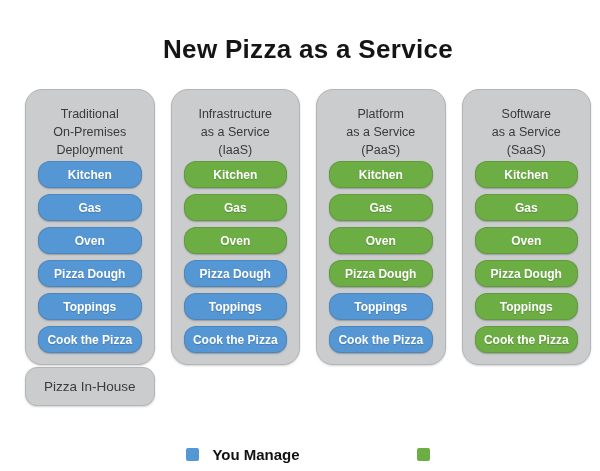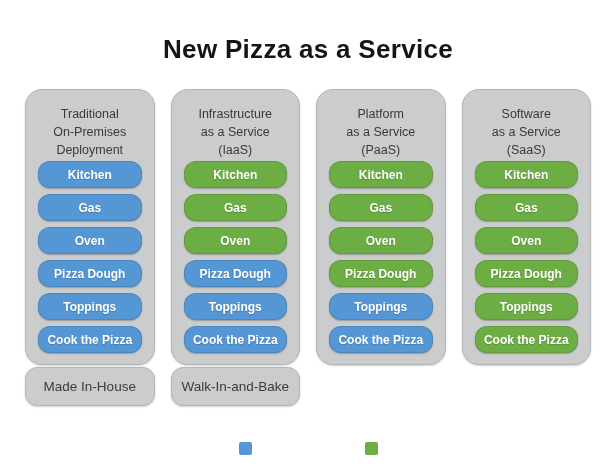--- a/index.html
+++ b/index.html
@@ -166,26 +166,26 @@
       <div class="item" data-type="vendor">Gas</div>
       <div class="item" data-type="vendor">Oven</div>
       <div class="item" data-type="vendor">Pizza Dough</div>
       <div class="item" data-type="vendor">Toppings</div>
       <div class="item" data-type="vendor">Cook the Pizza</div>
     </div>
 
   </div>
 
   <div class="footers">
-    <div class="footer-box">Made In-House</div>
-    <div class="footer-box">Walk-In-and-Bake</div>
+    <div class="footer-box">Pizza In-House</div>
   </div>
 
   <div class="legend">
     <div class="legend-item">
       <span class="swatch swatch-you"></span>
+      <span>You Manage</span>
     </div>
     <div class="legend-item">
       <span class="swatch swatch-vendor"></span>
     </div>
   </div>
 
 </div>
 
 </body></html>

